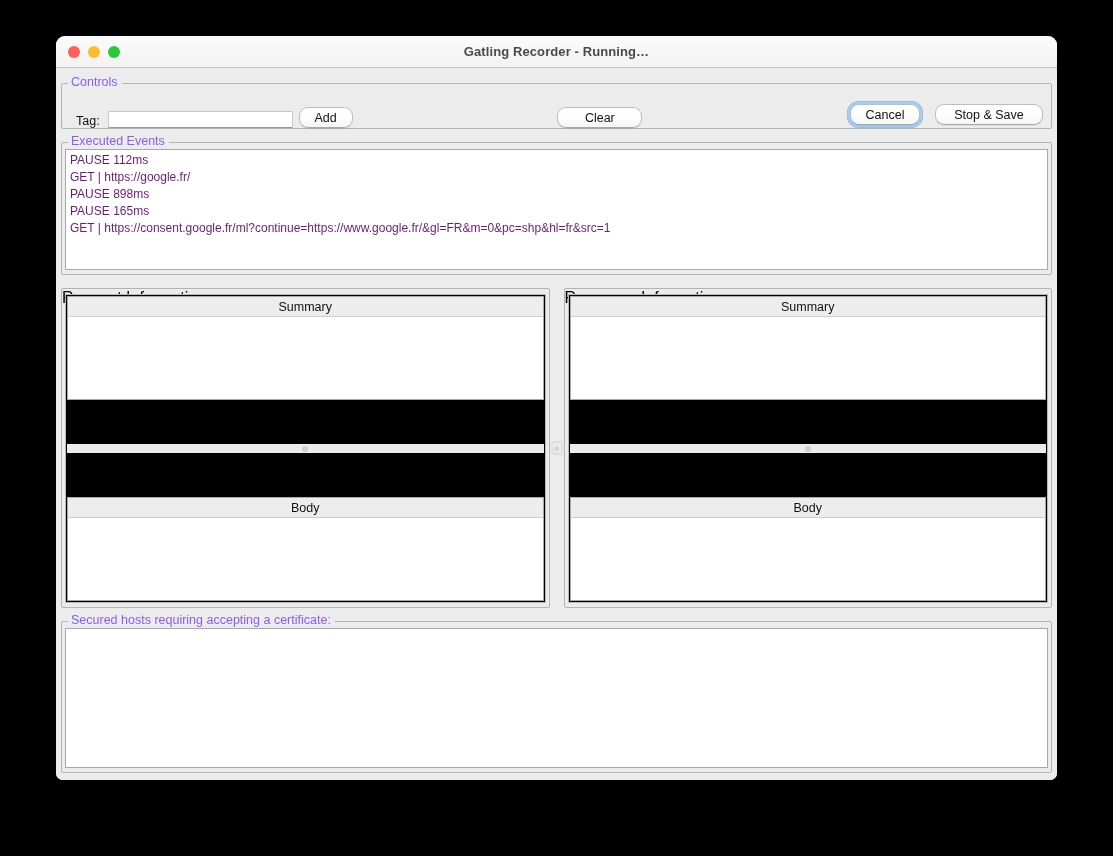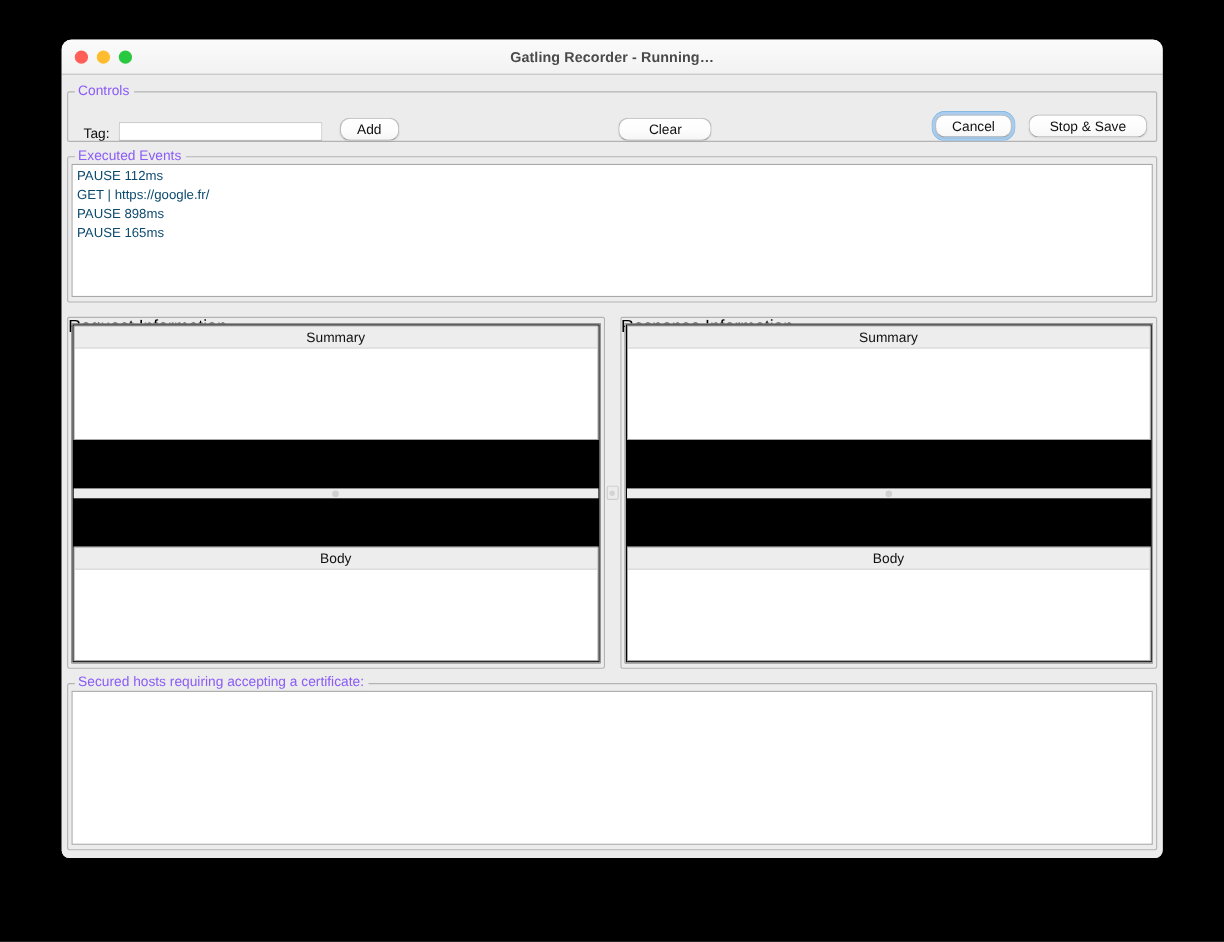--- a/index.html
+++ b/index.html
@@ -143,21 +143,21 @@
     padding: 0 12px;
     box-shadow: 0 1px 1px rgba(0,0,0,0.06);
     cursor: default;
     white-space: nowrap;
     display: inline-flex;
     align-items: center;
     justify-content: center;
     box-sizing: border-box;
   }
 
-  #add-button { width: 54px; margin-left: 16px; padding: 0; }
+  #add-button { width: 54px; margin-left: 6px; padding: 0; }
   #clear-button { width: 85px; padding: 0; }
   #cancel-button { width: 70px; padding: 0; }
   #stop-save-button { width: 108px; padding: 0; }
 
   .focus-ring {
     display: inline-flex;
     padding: 3px;
     border-radius: 12px;
     background: #a8cdee;
     box-shadow: 0 0 0 0.5px #7fb4e0 inset;
@@ -184,21 +184,21 @@
     bottom: 4px;
     background: #ffffff;
     border: 1px solid #a8a8a8;
     overflow: hidden;
     padding: 2px 0 0 2px;
     box-sizing: border-box;
   }
   .event-line {
     font-size: 12px;
     line-height: 17px;
-    color: #0c4a6e;
+    color: #701a75;
     white-space: nowrap;
     padding-left: 2px;
     user-select: none;
   }
 
   
   #middle {
     display: flex;
     flex: 1;
     min-height: 0;
@@ -354,20 +354,21 @@
       </div>
     </div>
 
     <div class="group" id="events-group">
       <span class="group-title">Executed Events</span>
       <div id="events-list">
         <div class="event-line">PAUSE 112ms</div>
         <div class="event-line">GET | https://google.fr/</div>
         <div class="event-line">PAUSE 898ms</div>
         <div class="event-line">PAUSE 165ms</div>
+        <div class="event-line">GET | https://consent.google.fr/ml?continue=https://www.google.fr/&amp;gl=FR&amp;m=0&amp;pc=shp&amp;hl=fr&amp;src=1</div>
       </div>
     </div>
 
     <div id="middle">
 
       <div class="info-group">
         <span class="group-title">Request Information</span>
         <div class="info-inner">
           <div class="subpanel">
             <div class="subpanel-header">Summary</div>

